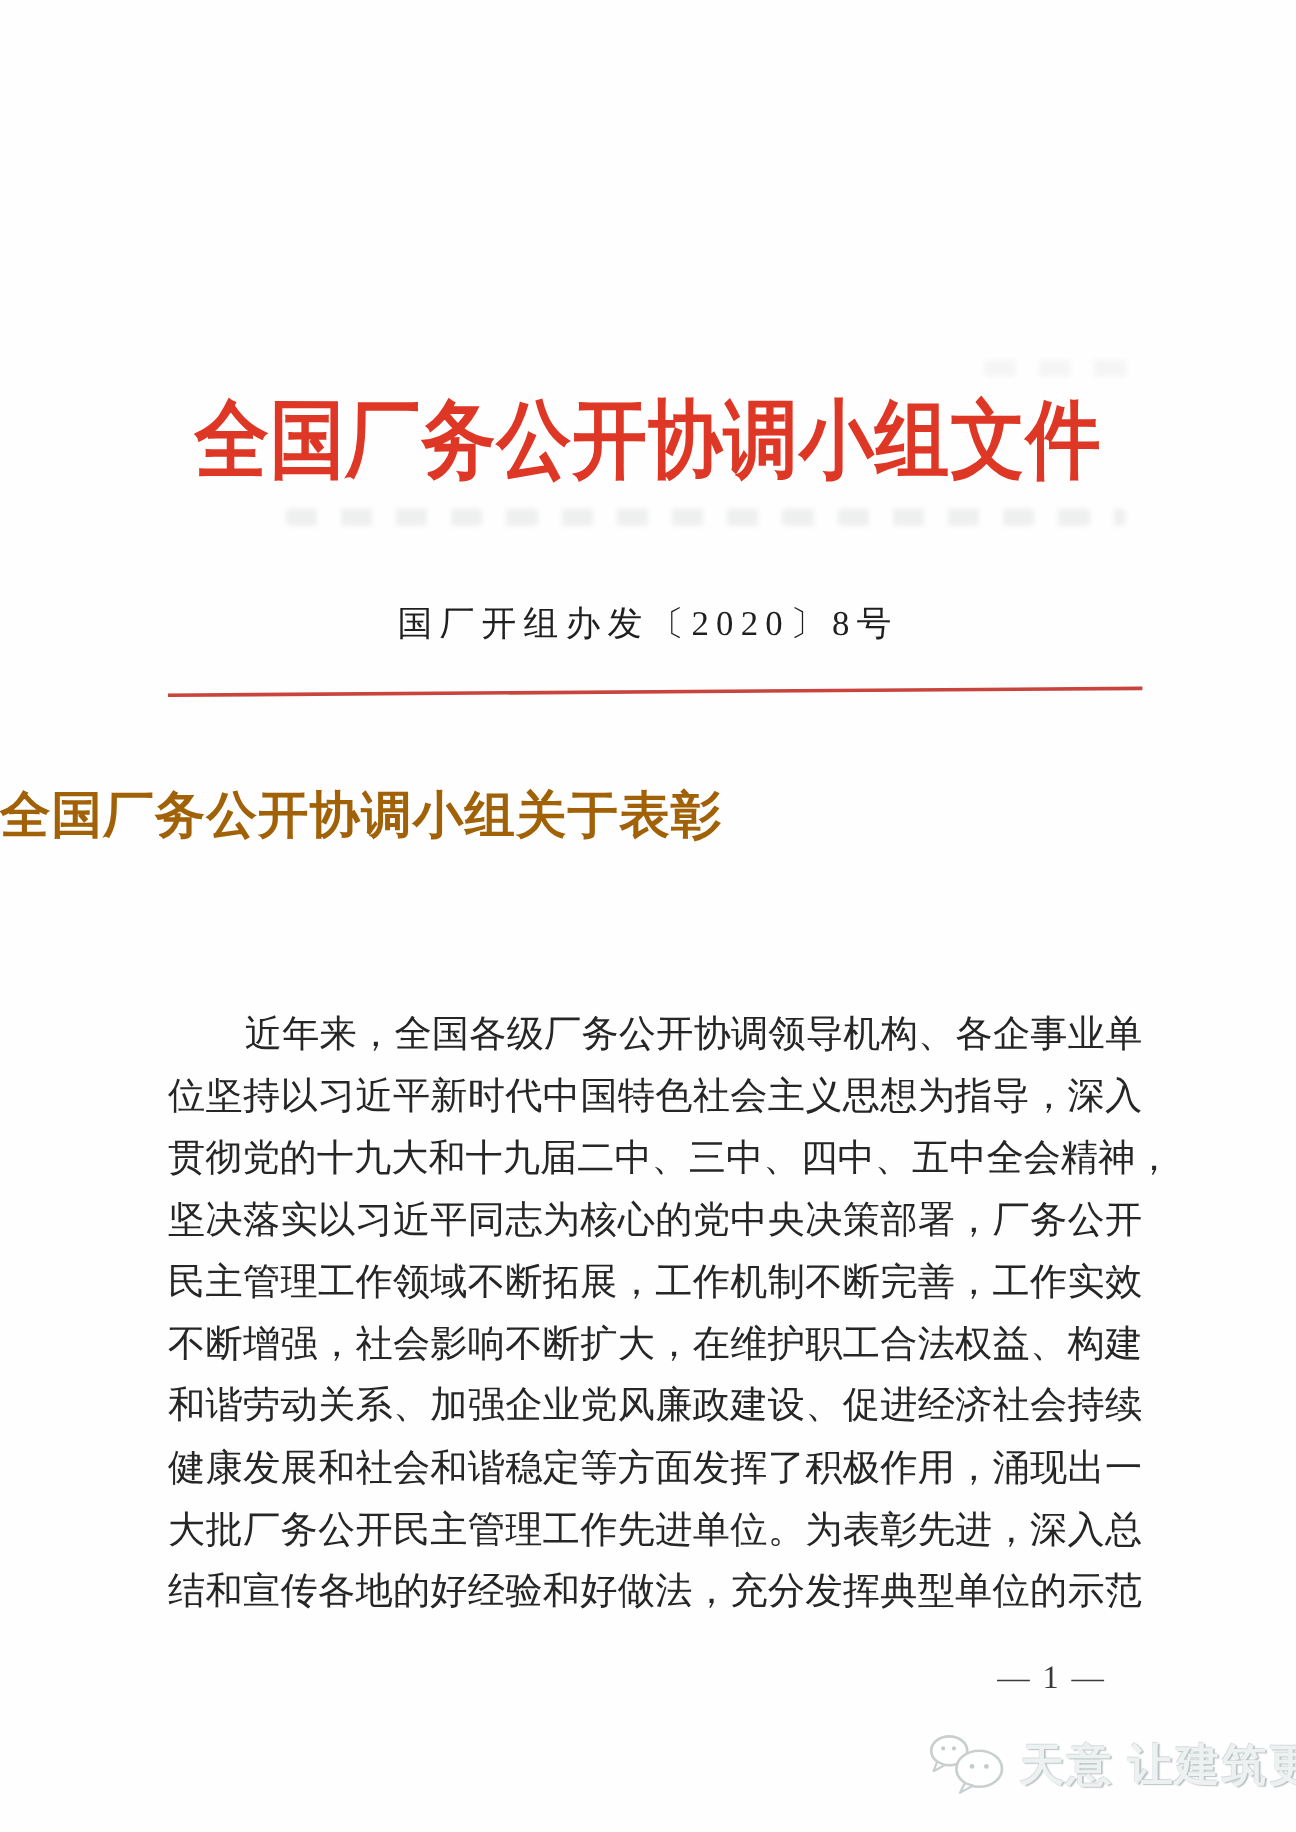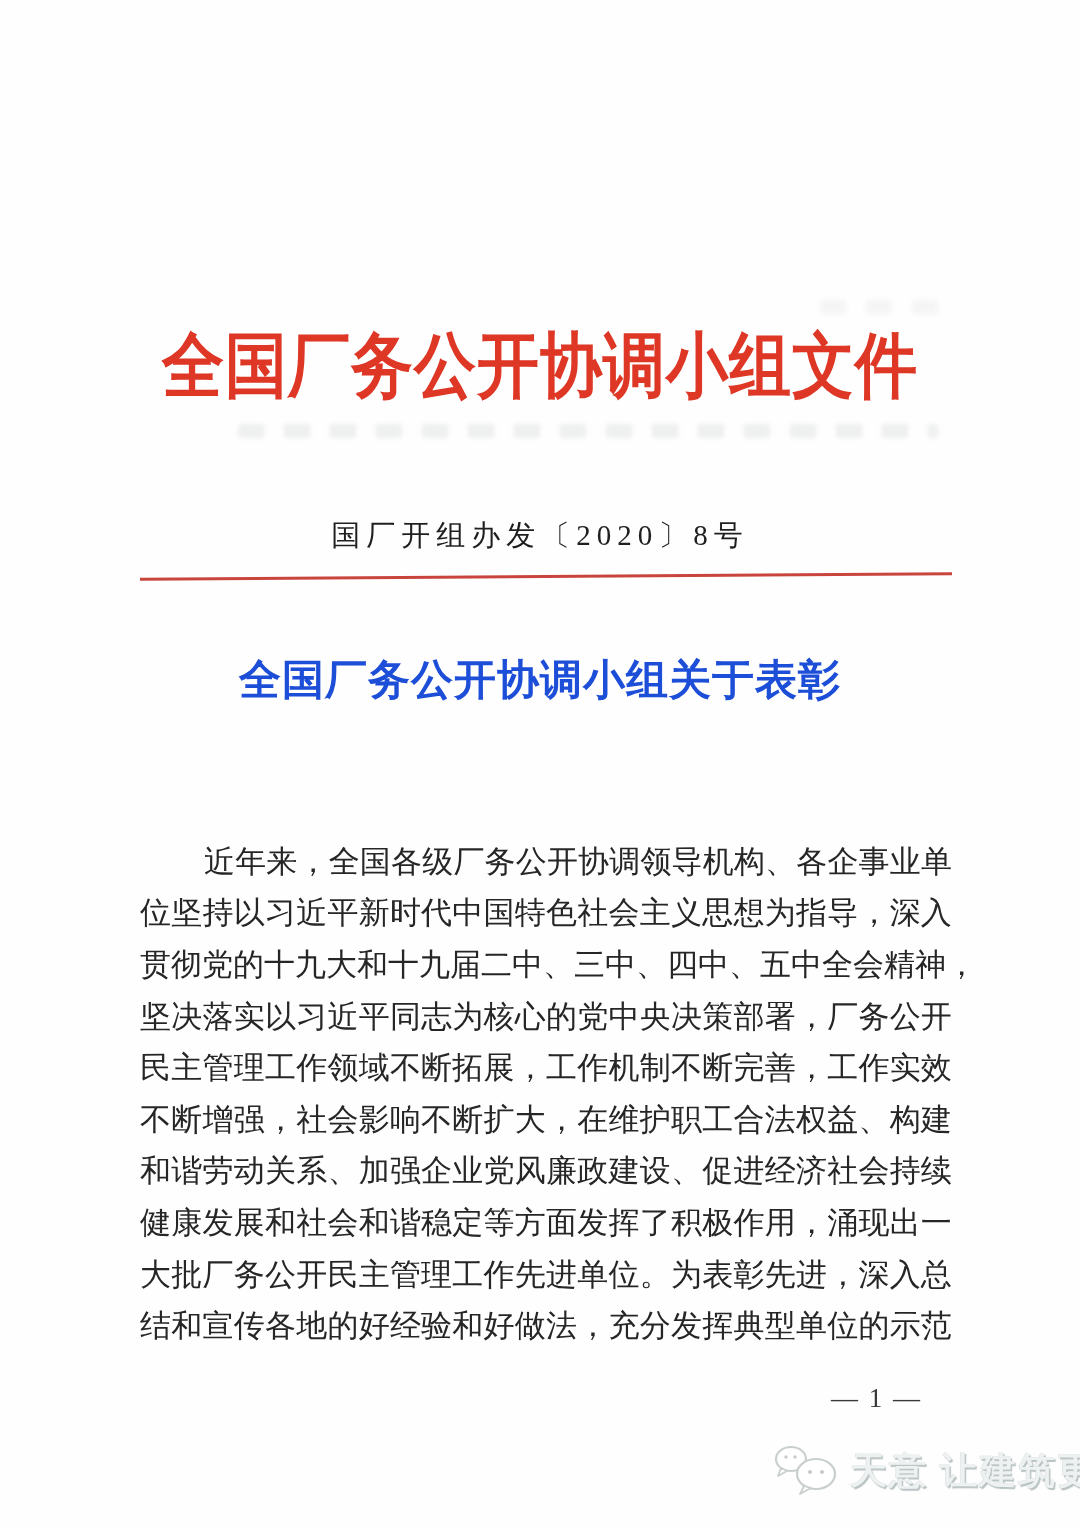--- a/index.html
+++ b/index.html
@@ -34,36 +34,35 @@
   .artifact-1 { top:424px; left:238px; width:700px; }
   .artifact-2 { top:300px; left:820px; width:130px; opacity:.6; }
 
   
   .doc-number {
     position:absolute; top:500px; left:0; width:1080px;
     text-align:center;
     font-size:29px; color:#1f1f1f;
     letter-spacing:6px;
     white-space:nowrap;
-    margin-top:16px;
   }
 
   
   .red-rule {
     position:absolute; top:575px; left:140px; width:812px; height:3px;
     background:#c8443c;
     transform:rotate(-0.4deg);
   }
 
   
   .doc-title {
     position:absolute; top:652px; left:0; width:1080px;
-    text-align:center;
+    text-align:left;
     font-size:42px; line-height:57px;
-    font-weight:bold; color:#1d4ed8;
+    font-weight:bold; color:#a16207;
     letter-spacing:1px;
   }
 
   
   .body-text {
     position:absolute; top:836px; left:140px; width:812px;
     color:#262626;
     font-size:31px;
   }
   .body-line {

